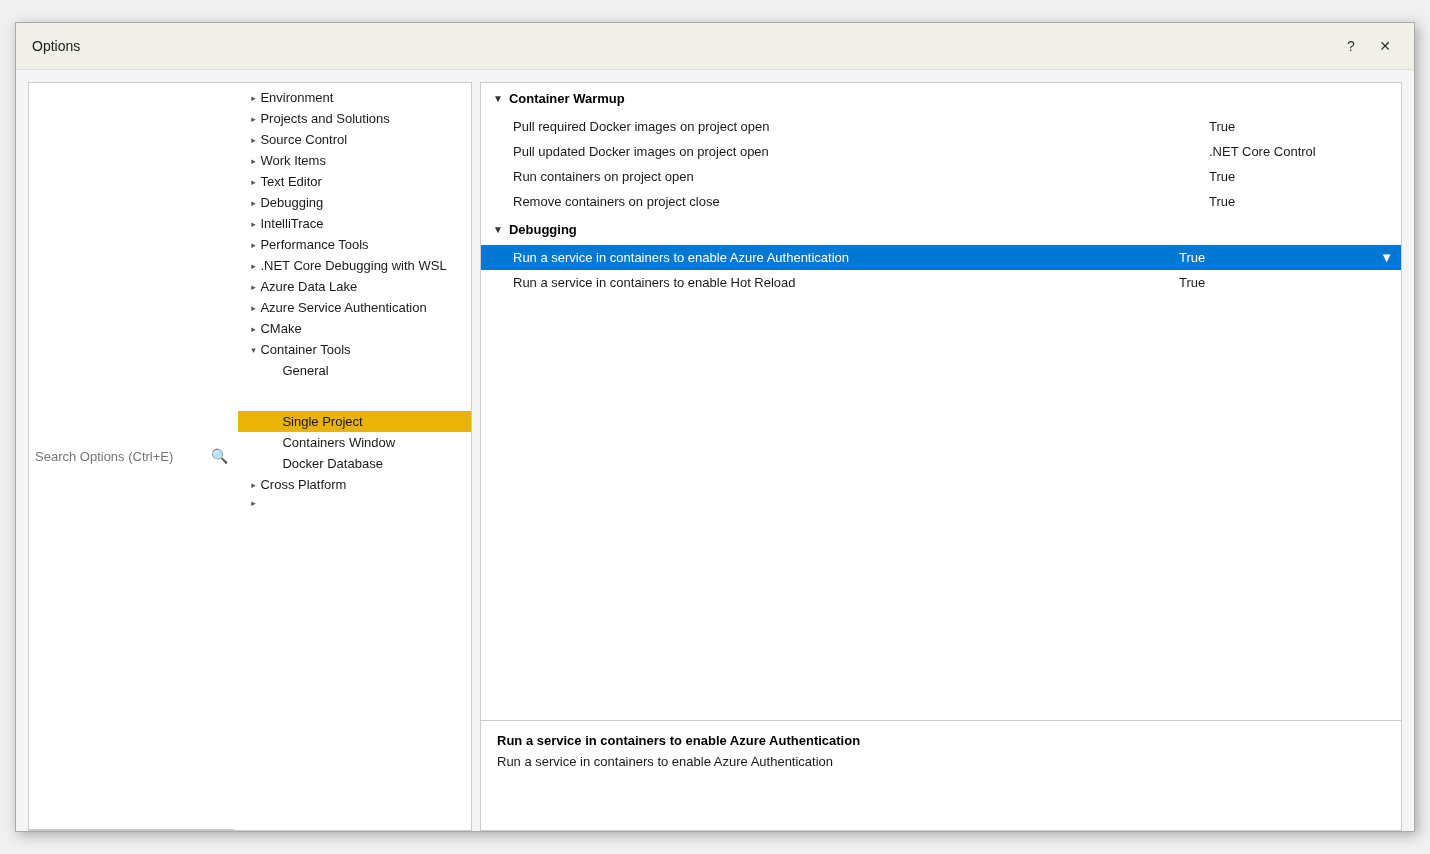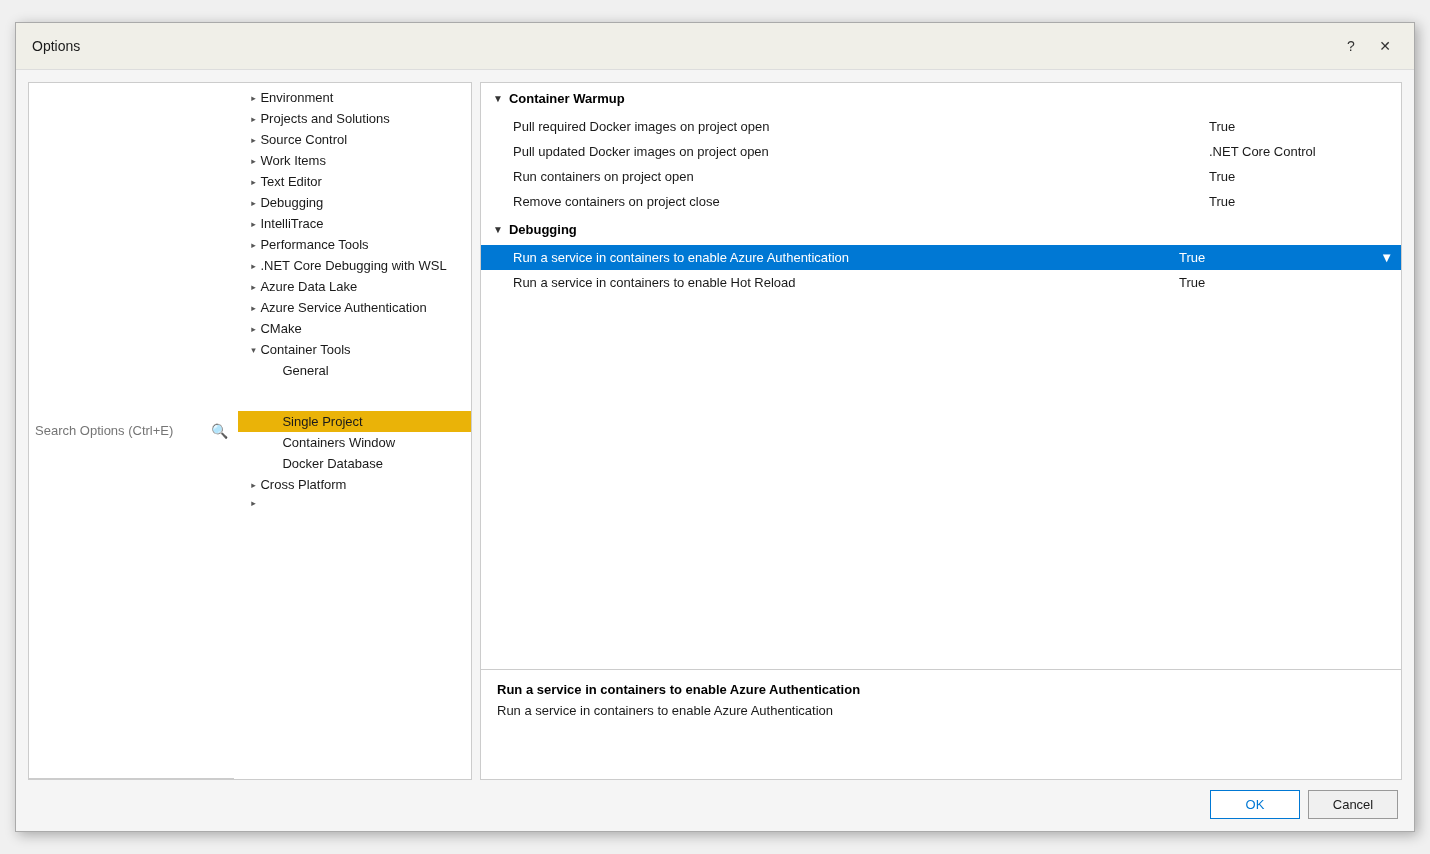--- a/index.html
+++ b/index.html
@@ -419,17 +419,13 @@
 
         <div class="info-panel">
           <div class="info-title">Run a service in containers to enable Azure Authentication</div>
           <div class="info-desc">Run a service in containers to enable Azure Authentication</div>
         </div>
       </div>
 
     </div>
   </div>
 
-  <div class="dialog-footer">
-    <button class="footer-btn primary">OK</button>
-    <button class="footer-btn">Cancel</button>
-  </div>
 </div>
 
 </body></html>

